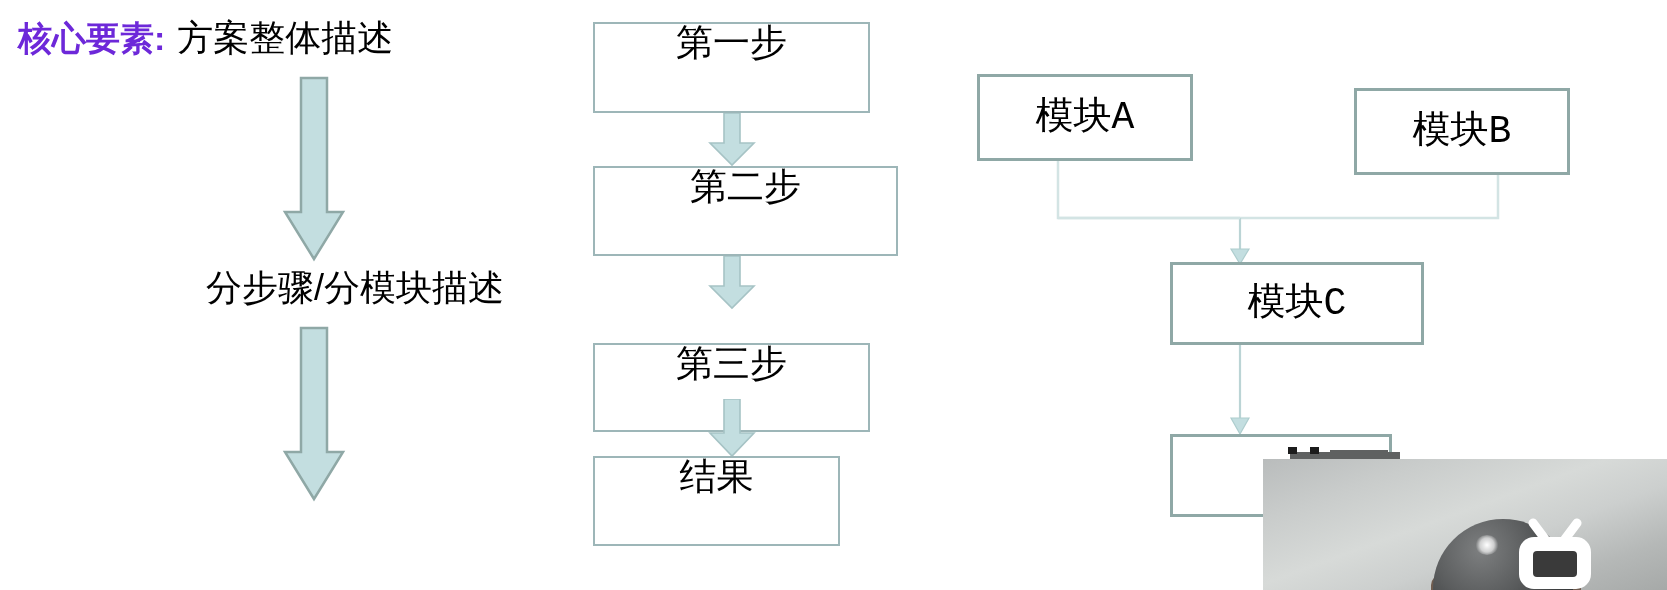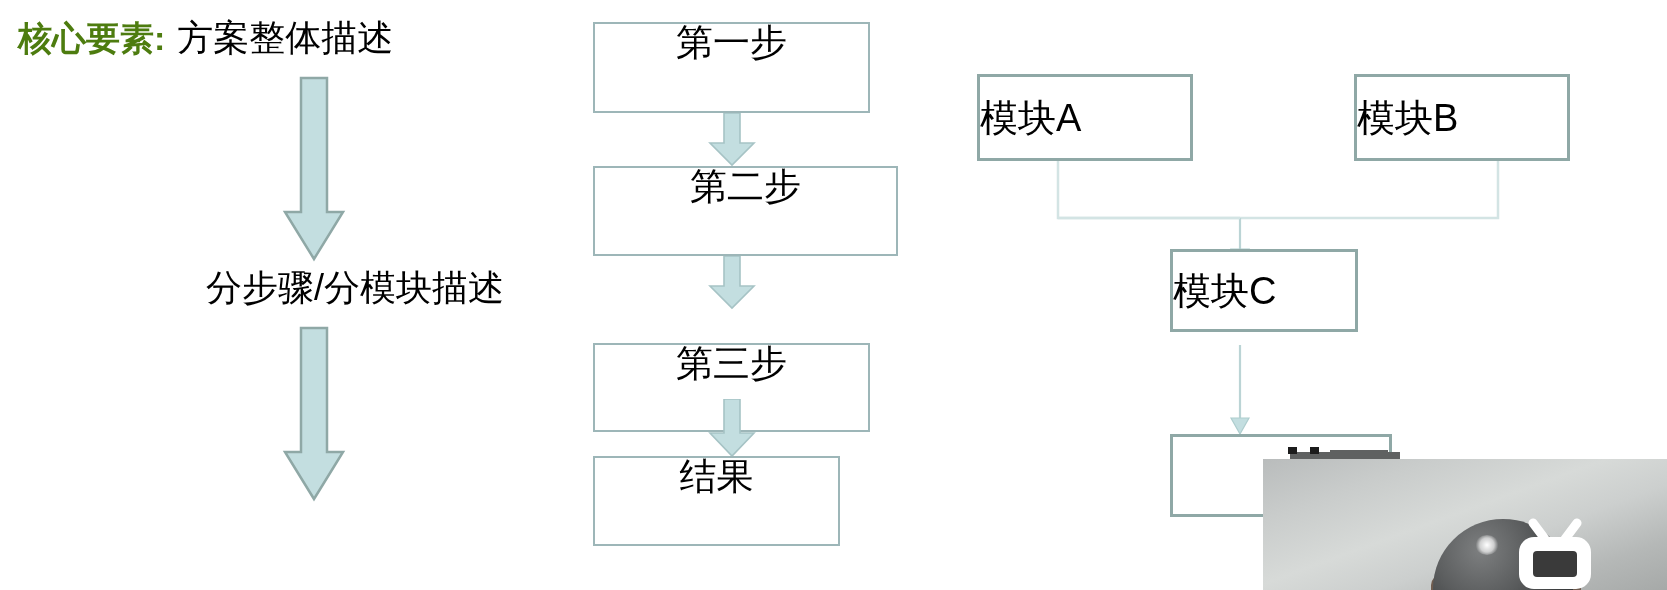--- a/index.html
+++ b/index.html
@@ -21,21 +21,21 @@
   
   .heading-row {
     position: absolute;
     left: 18px;
     top: 20px;
     display: flex;
     align-items: baseline;
     white-space: nowrap;
   }
   .heading-key {
-    color: #4d7c0f;
+    color: #6d28d9;
     font-weight: bold;
     font-size: 34px;
     line-height: 1;
     letter-spacing: 0px;
   }
   .heading-val {
     color: #000000;
     font-size: 36px;
     line-height: 1;
     margin-left: 12px;
@@ -73,20 +73,22 @@
   }
 
   
   .mod-box {
     position: absolute;
     box-sizing: border-box;
     background: #ffffff;
     border: 3px solid #8FA8A6;
     display: flex;
     align-items: center;
+    justify-content: center;
+    font-family: Liberation Mono, monospace;
   }
   .mod-box span {
     font-size: 38px;
     color: #000000;
     line-height: 1;
     white-space: nowrap;
   }
 
   .connector-svg {
     position: absolute;
@@ -194,25 +196,25 @@
     <path d="M 1058 218 L 1240 218" fill="none" stroke="#D3E4E4" stroke-width="2.5"></path>
 
     <path d="M 1240 345 L 1240 422" fill="none" stroke="#BBD4D5" stroke-width="2.2"></path>
     <polygon points="1231,418 1249,418 1240,434" fill="#C3DEE0" stroke="#AECDCE" stroke-width="1.2"></polygon>
   </svg>
 
   <div class="mod-box" style="left:977px; top:74px; width:216px; height:87px;">
     <span>模块A</span>
   </div>
 
-  <div class="mod-box" style="left:1354px; top:74px; width:216px; height:87px;">
+  <div class="mod-box" style="left:1354px; top:88px; width:216px; height:87px;">
     <span>模块B</span>
   </div>
 
-  <div class="mod-box" style="left:1170px; top:249px; width:188px; height:83px;">
+  <div class="mod-box" style="left:1170px; top:262px; width:254px; height:83px;">
     <span>模块C</span>
   </div>
 
   <div class="mod-box" style="left:1170px; top:434px; width:222px; height:83px;">
     <span></span>
   </div>
 
   <div class="text-strip" style="left:1290px; top:452px; width:110px; height:8px;"></div>
   <div class="text-nub" style="left:1288px; top:447px; width:9px; height:7px;"></div>
   <div class="text-nub" style="left:1310px; top:447px; width:9px; height:7px;"></div>

